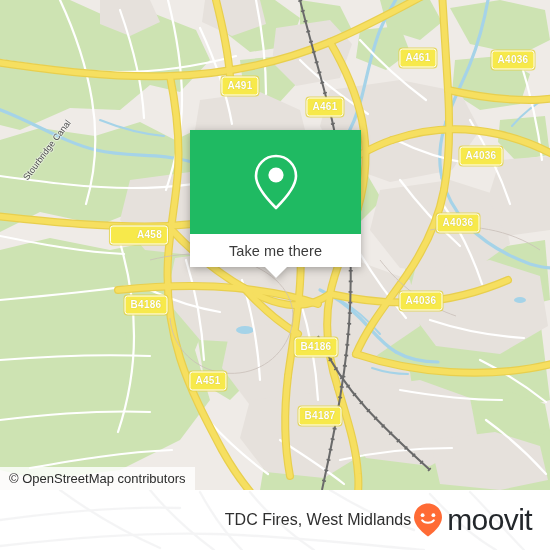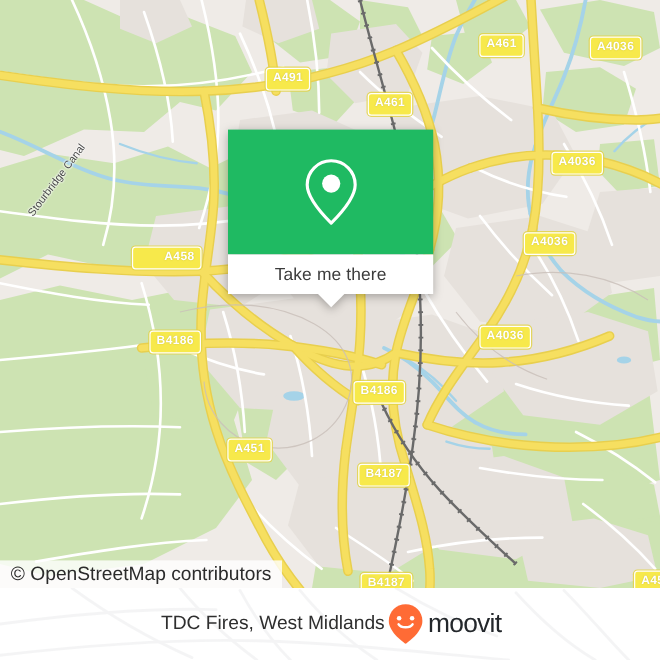--- a/index.html
+++ b/index.html
@@ -43,38 +43,39 @@
     font-family: "Liberation Sans", sans-serif;
     font-size: 10px;
     font-weight: bold;
     letter-spacing: .3px;
     line-height: 1;
     padding: 3px 5px 4px 5px;
     text-shadow: 0 0 1px rgba(150,140,20,.55);
     box-shadow: 0 0 0 1px rgba(226,210,70,.85);
     white-space: nowrap;
     pointer-events: none;
+    margin-top: 20px;
   }
 
   .canal-label {
     position: absolute;
     transform: translate(-50%, -50%) rotate(-53deg);
     color: #4a4a4a;
     font-size: 9px;
     font-family: "Liberation Sans", sans-serif;
     white-space: nowrap;
     text-shadow: 0 0 2px #fff, 0 0 2px #fff, 0 0 2px #fff;
     pointer-events: none;
   }
 
   
   #callout {
     position: absolute;
     left: 190px;
-    top: 108px;
+    top: 130px;
     width: 171px;
     filter: drop-shadow(0 2px 4px rgba(0,0,0,.30));
   }
   #callout-top {
     height: 104px;
     background: #1FBA62;
     display: flex;
     align-items: center;
     justify-content: center;
   }
@@ -103,36 +104,36 @@
   
   #attribution {
     position: absolute;
     left: 0;
     top: 467px;
     height: 23px;
     display: flex;
     align-items: center;
     padding: 0 9px 0 9px;
     background: rgba(255,255,255,.80);
-    font-size: 16px;
+    font-size: 13px;
     color: #2b2b2b;
     font-family: "Liberation Sans", sans-serif;
   }
 
   
   #bottom-bar {
     position: absolute;
     left: 0;
     top: 490px;
     width: 550px;
     height: 60px;
     background: #ffffff;
     display: flex;
     align-items: center;
-    justify-content: center;
+    justify-content: flex-end;
     overflow: hidden;
   }
   #bottom-watermark {
     position: absolute;
     left: 0;
     top: -490px;
     width: 550px;
     height: 550px;
     opacity: .10;
     pointer-events: none;
@@ -147,21 +148,21 @@
   }
   #brand {
     position: relative;
     z-index: 2;
     margin-right: 18px;
     display: flex;
     align-items: center;
     gap: 2px;
   }
   #brand-word {
-    font-size: 22px;
+    font-size: 30px;
     color: #23272b;
     font-family: "Liberation Sans", sans-serif;
     letter-spacing: -.6px;
     line-height: 1;
     font-weight: 400;
   }
 </style>
 </head>
 <body>
 
@@ -346,21 +347,21 @@
     <div class="shield" style="left:240px; top:66px;">A491</div>
     <div class="shield" style="left:418px; top:38px;">A461</div>
     <div class="shield" style="left:513px; top:40px;">A4036</div>
     <div class="shield" style="left:325px; top:87px;">A461</div>
     <div class="shield" style="left:481px; top:136px;">A4036</div>
     <div class="shield" style="left:458px; top:203px;">A4036</div>
     <div class="shield" style="left:139px; top:215px;padding-left:26px;">A458</div>
     <div class="shield" style="left:421px; top:281px;">A4036</div>
     <div class="shield" style="left:146px; top:285px;">B4186</div>
     <div class="shield" style="left:316px; top:327px;">B4186</div>
-    <div class="shield" style="left:208px; top:375px;">A451</div>
+    <div class="shield" style="left:208px; top:361px;">A451</div>
     <div class="shield" style="left:320px; top:396px;">B4187</div>
     <div class="shield" style="left:322px; top:487px;">B4187</div>
     <div class="shield" style="left:544px; top:485px;">A45</div>
 
     <div id="callout">
       <div id="callout-top">
         <svg width="52" height="60" viewBox="0 0 52 60">
           <path d="M26 4 C14.9 4 6 12.9 6 24 C6 36 20 50 26 56 C32 50 46 36 46 24 C46 12.9 37.1 4 26 4 Z" fill="none" stroke="#FFFFFF" stroke-width="2.6" stroke-linejoin="round"></path>
           <circle cx="26" cy="23" r="7.6" fill="#FFFFFF"></circle>
         </svg>

